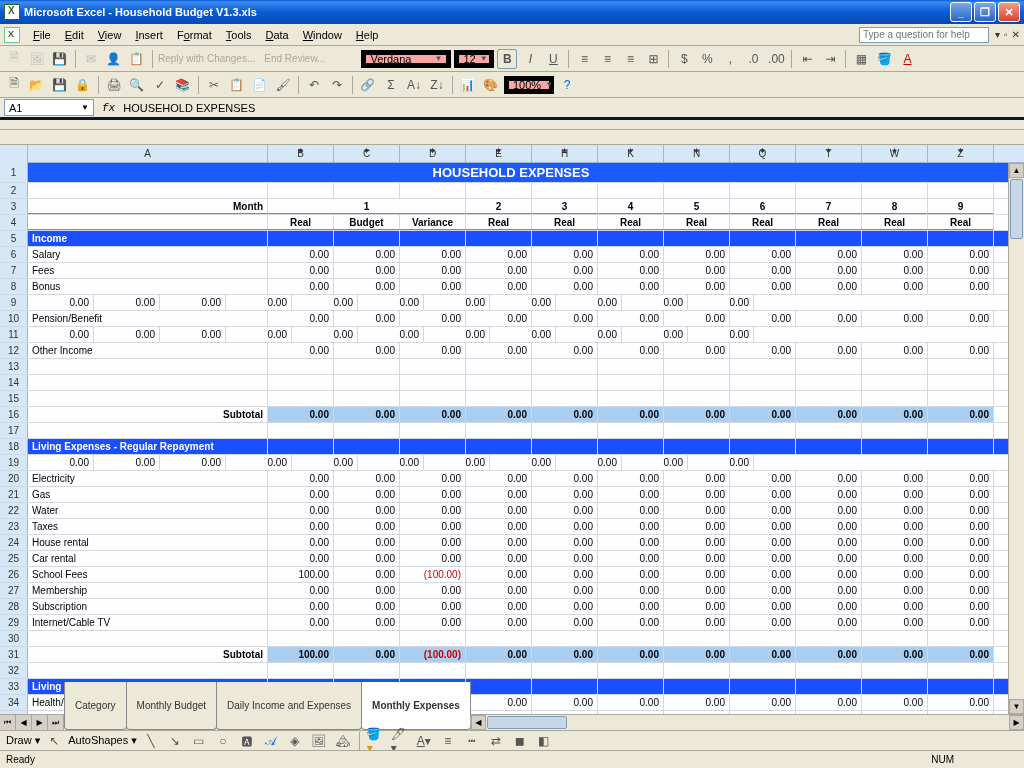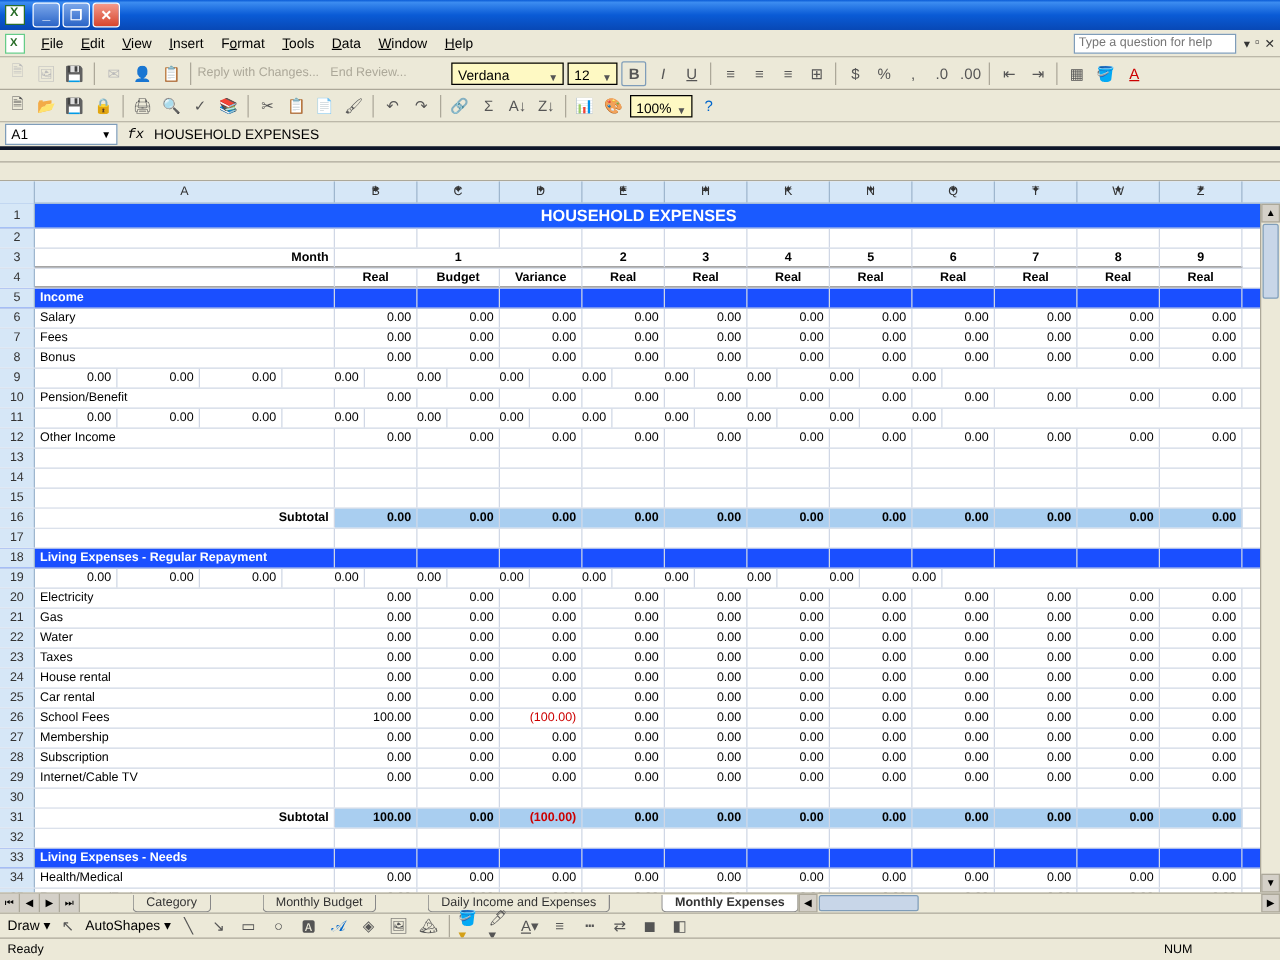--- a/index.html
+++ b/index.html
@@ -16,21 +16,21 @@
   .menubar .mi { padding: 2px 7px; cursor: default; }
   .menubar .mi u { text-decoration: underline; }
   .menubar .spacer { flex:1; }
   .helpbox { border:1px solid #7f9db9; background:#fff; color:#999; width:130px; height:16px; font-size:10px; padding:0 3px; }
   .smallbtns { display:flex; gap:4px; margin-left:6px;}
   .smallbtns span{font-size:10px; color:#333;}
   .toolbar { height: 26px; background: #ece9d8; border-bottom: 1px solid #aca899; display: flex; align-items: center; padding: 0 4px; gap: 3px; }
   .tbtn { width: 20px; height: 20px; display:inline-flex; align-items:center; justify-content:center; color:#555; font-size:12px; border:1px solid transparent; border-radius:2px;}
   .tbtn.disabled { color:#bbb; }
   .sep { width:1px; height:18px; background:#aca899; margin:0 2px;}
-  .combo { border:1px solid #000000; background:#fef9c3; height:18px; display:inline-flex; align-items:flex-end; padding:0 4px; font-size:11px;}
+  .combo { border:5px solid #000000; background:#fca5a5; height:18px; display:inline-flex; align-items:center; padding:0 4px; font-size:11px;}
   .combo.font { width:90px;} .combo.size{width:40px;} .combo.zoom{width:50px;}
   .combo .arrow{margin-left:auto; font-size:8px; color:#555; padding-left:4px;}
   .disabled-text{color:#aca899;}
   .namebox-row{height:22px; background:#ece9d8; border-bottom:3px solid #0f172a; display:flex; align-items:center; padding:0 4px;}
   .namebox{border:1px solid #7f9db9; background:#fff; width:90px; height:17px; padding:0 4px; display:flex; align-items:center;}
   .namebox .arrow{margin-left:auto; font-size:8px;}
   .fx{margin:0 8px; font-style:italic; font-family:Liberation Mono, monospace;}
   .formula{color:#000;}
   .sheet-area{position:absolute; top:144px; left:0; right:0; bottom:38px; background:#fff; overflow:hidden; border-top:1px solid #aca899;}
   .colhdr-row{display:flex; height:18px; background:#d6e7f7; border-bottom:1px solid #9eb6ce;}
@@ -52,36 +52,37 @@
   .row.subtotal .cell{background:#a9cef0; font-weight:bold;}
   .row.subtotal .cell.colA{background:#fff; justify-content:flex-end;}
   .neg{color:#c00;}
   .vscroll{position:absolute; right:0; top:18px; bottom:16px; width:16px; background:#ece9d8; border-left:1px solid #aca899;}
   .vscroll .thumb{position:absolute; left:1px; right:1px; top:16px; height:60px; background:#c8d6e8; border:1px solid #7f9db9; border-radius:2px;}
   .vscroll .arr{position:absolute; left:0; right:0; height:15px; background:#d4d0c8; border:1px solid #aca899; display:flex; align-items:center; justify-content:center; font-size:8px;}
   .hscroll-row{position:absolute; bottom:0; left:0; right:0; height:16px; display:flex; background:#ece9d8; border-top:1px solid #aca899;}
   .tabscroll{display:flex;}
   .tabscroll .btn{width:16px; border-right:1px solid #aca899; display:flex; align-items:center; justify-content:center; font-size:8px; background:#d4d0c8;}
   .sheettabs{display:flex; align-items:flex-end;}
-  .tab{padding:1px 10px; font-size:10px; background:#ece9d8; border:1px solid #888; border-top:none; border-radius:0 0 4px 4px; margin-right:-1px; color:#333;margin-left:42px;}
+  .tab{padding:18px 10px; font-size:10px; background:#ece9d8; border:1px solid #888; border-top:none; border-radius:0 0 4px 4px; margin-right:-1px; color:#333;}
   .tab.active{background:#fff; font-weight:bold;}
   .hscroll{flex:1; position:relative; border-left:1px solid #aca899;}
   .hscroll .thumb{position:absolute; top:1px; bottom:1px; left:16px; width:80px; background:#c8d6e8; border:1px solid #7f9db9; border-radius:2px;}
   .hscroll .arr{position:absolute; top:0; bottom:0; width:15px; background:#d4d0c8; border:1px solid #aca899; display:flex; align-items:center; justify-content:center; font-size:8px;}
   .drawbar{position:absolute; bottom:18px; left:0; right:0; height:20px; background:#ece9d8; border-top:1px solid #aca899; display:flex; align-items:center; padding:0 6px; gap:4px; font-size:11px;}
   .statusbar{position:absolute; bottom:0; left:0; right:0; height:18px; background:#ece9d8; border-top:1px solid #aca899; display:flex; align-items:center; padding:0 6px; font-size:10px;}
   .statusbar .num{position:absolute; right:70px;}
   .ruler{height:10px; background:#ece9d8; border-bottom:1px solid #aca899; position:relative;}
   .ruler .marks{position:absolute; left:268px; right:16px; top:0; bottom:0;}
 </style>
 </head>
 <body>
 
 <div class="titlebar">
   <div class="app-icon"></div>
+  <div class="title">Microsoft Excel - Household Budget V1.3.xls</div>
   <div class="winbtn">_</div>
   <div class="winbtn">❐</div>
   <div class="winbtn close">✕</div>
 </div>
 
 <div class="menubar">
   <div class="doc-icon"></div>
   <div class="mi"><u>F</u><span>ile</span></div>
   <div class="mi"><u>E</u>dit</div>
   <div class="mi"><u>V</u>iew</div>

